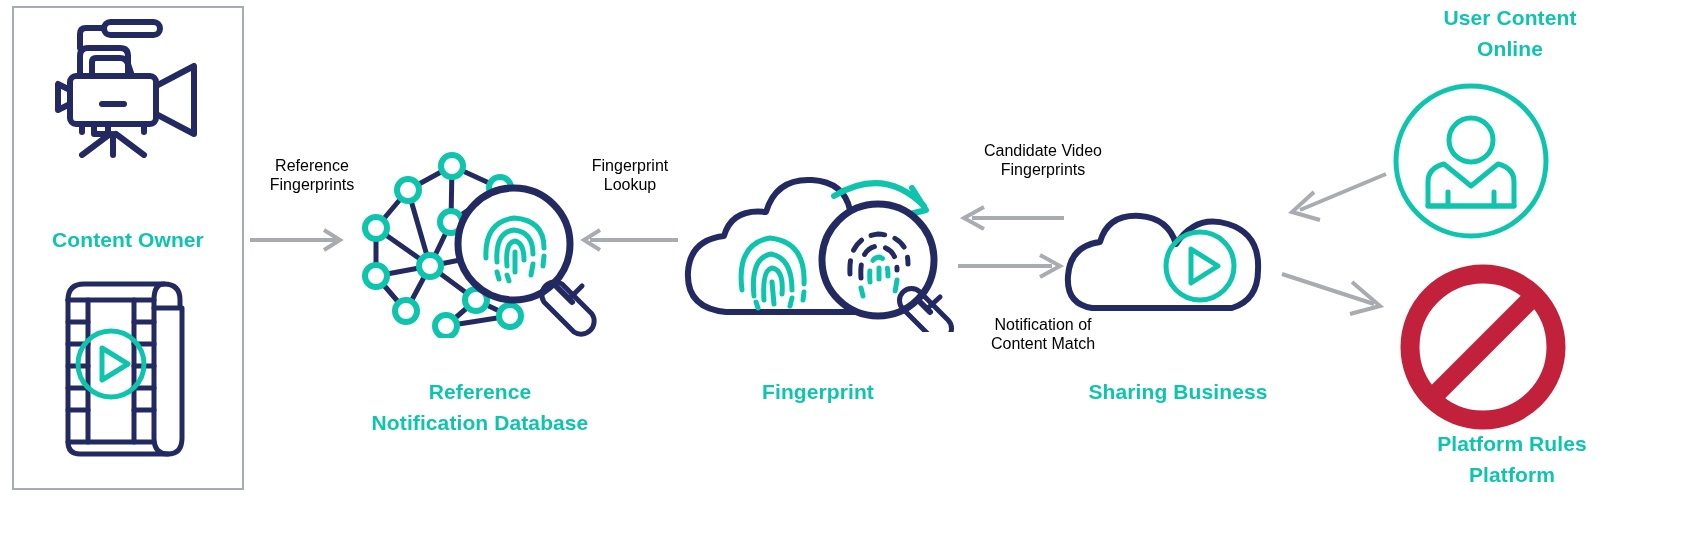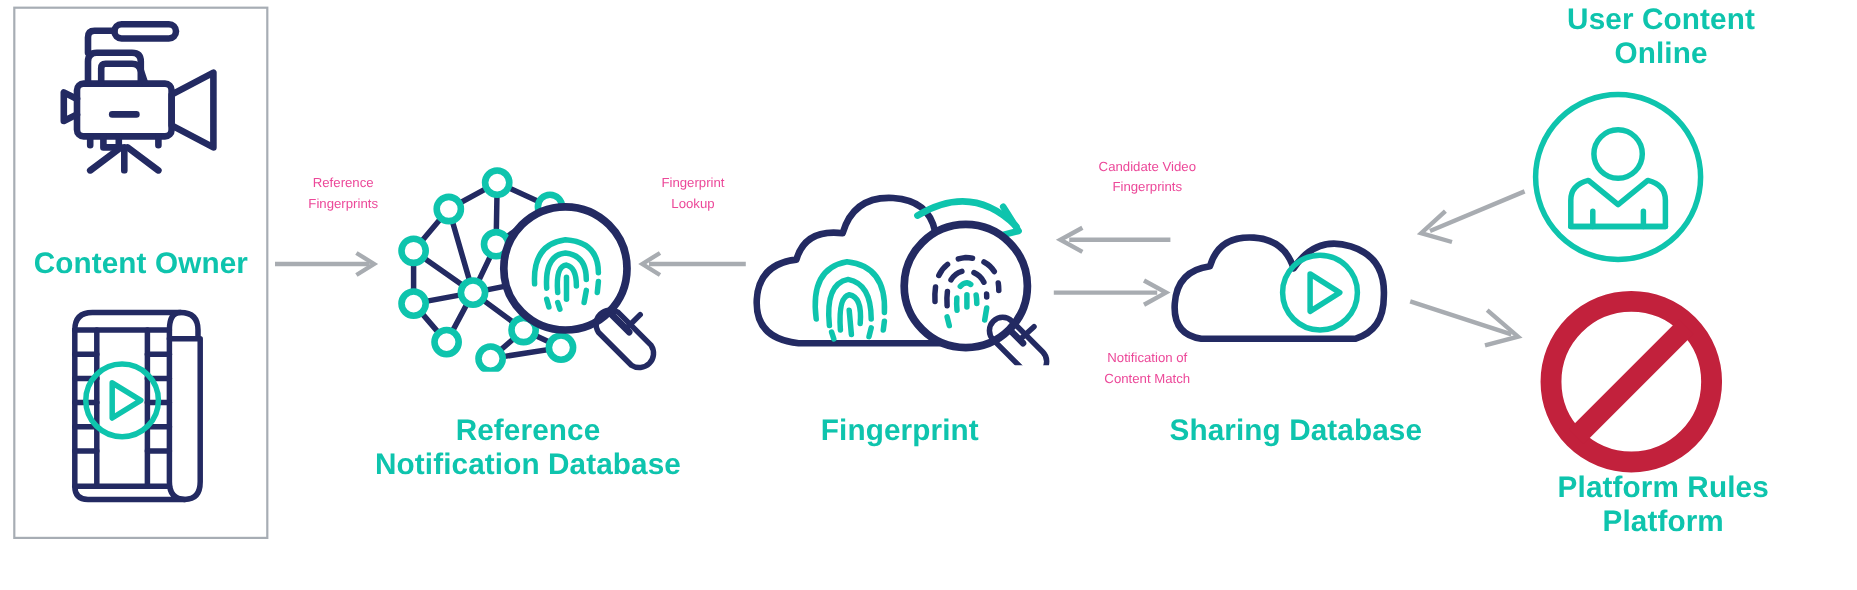--- a/index.html
+++ b/index.html
@@ -16,28 +16,28 @@
     left:12px;top:6px;width:232px;height:484px;
     border:2px solid #a7adb4;
     box-sizing:border-box;
     background:#fff;
   }
 
   
   .teal-title{
     color:#0ec4ad;
     font-weight:bold;
-    font-size:27px;
+    font-size:21px;
     line-height:31px;
     text-align:center;
     letter-spacing:.1px;
   }
   .gray-label{
-    color:#ec4899;
-    font-size:12px;
+    color:#000000;
+    font-size:16px;
     line-height:18.5px;
     text-align:center;
     font-weight:400;
   }
 
   
   .arrow svg{display:block;overflow:visible;}
 
   svg .ink{fill:none;stroke:#232a62;stroke-width:6;stroke-linecap:round;stroke-linejoin:round;}
   svg .ink-thin{fill:none;stroke:#232a62;stroke-width:5;stroke-linecap:round;stroke-linejoin:round;}
@@ -243,21 +243,21 @@
 
   <div class="abs" style="left:1062px;top:188px;width:214px;height:126px;">
     <svg viewBox="0 0 214 126" width="214" height="126">
       <path class="ink" d="M30 120 Q4 116 6 88 Q8 58 38 54 Q46 26 78 28 Q106 30 114 56 Q134 26 166 36 Q198 46 196 82 Q196 112 170 120 Z" fill="#ffffff"></path>
       <circle class="teal-thin" cx="138" cy="78" r="34"></circle>
       <path class="teal-thin" d="M129 61 L156 78 L129 95 Z"></path>
     </svg>
   </div>
 
   <div class="abs teal-title" style="left:1018px;top:376px;width:320px;">
-    <div>Sharing Database</div>
+    <div>Sharing Business</div>
   </div>
 
   <div class="abs teal-title" style="left:1360px;top:2px;width:300px;">
     <div>User Content</div>
     <div>Online</div>
   </div>
 
   <div class="abs" style="left:1392px;top:82px;width:158px;height:158px;">
     <svg viewBox="0 0 158 158" width="158" height="158">
       <circle class="teal-thin" cx="79" cy="79" r="75"></circle>

